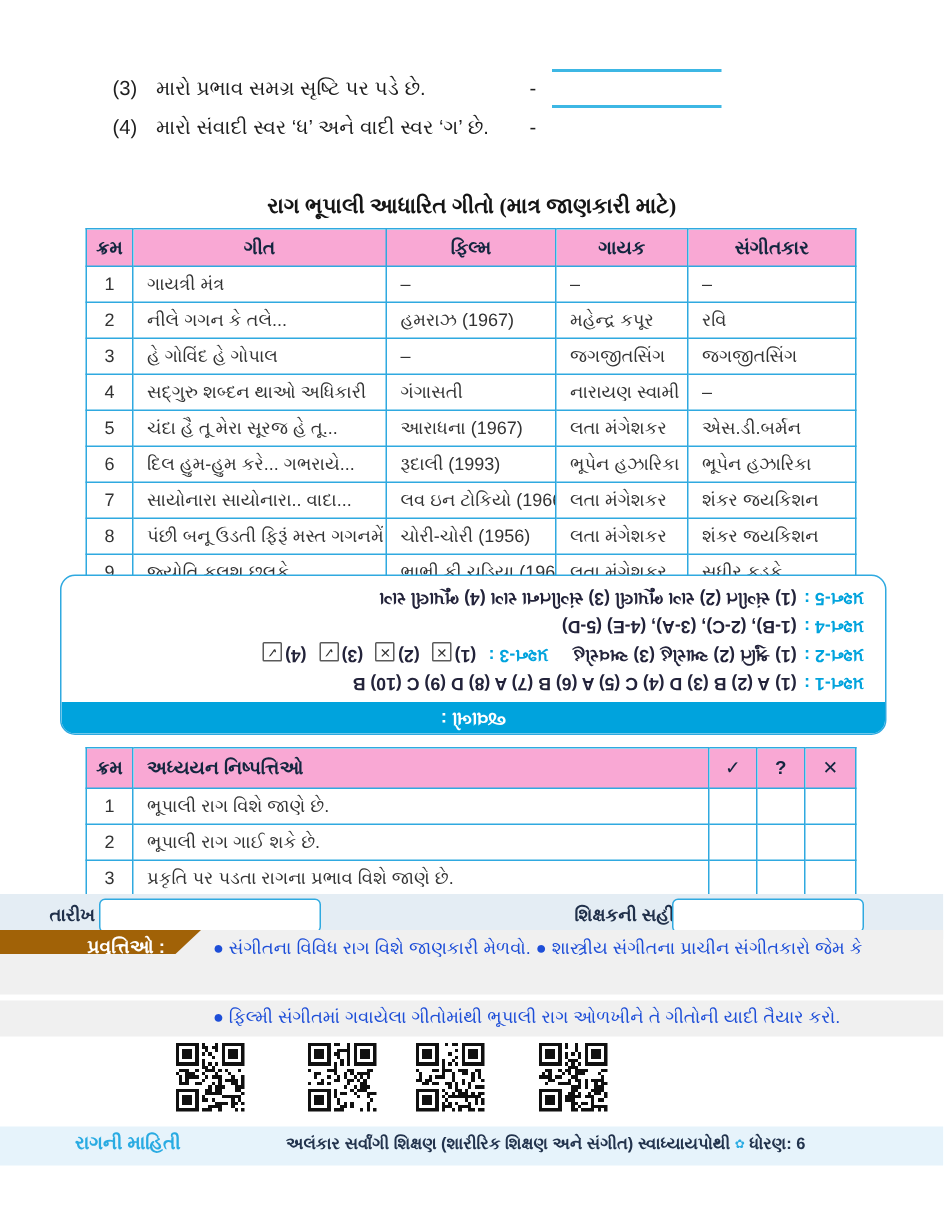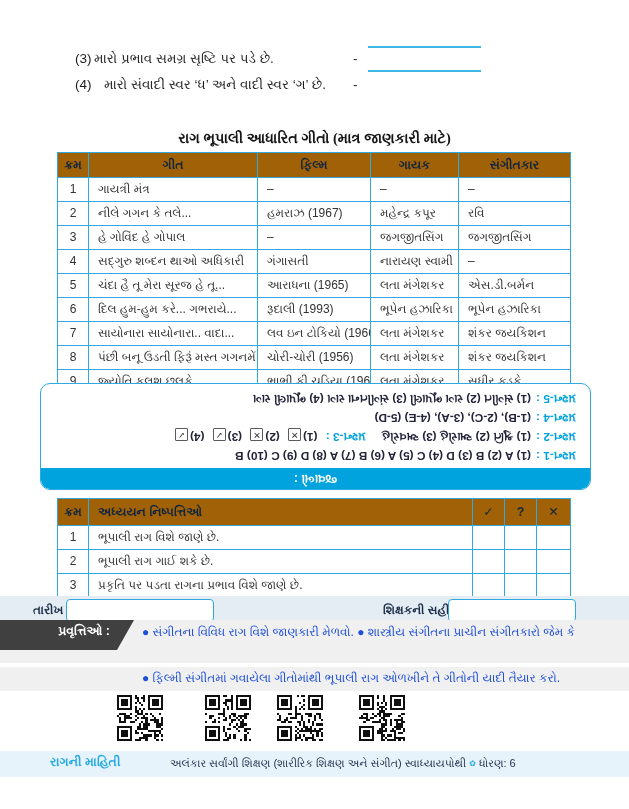--- a/index.html
+++ b/index.html
@@ -8,21 +8,21 @@
   .abs{position:absolute;}
 
   
   .stmt{font-size:13.5px;font-weight:500;color:#1e1e1e;white-space:nowrap;}
   .ans-line-blank{position:absolute;height:0;border-bottom:2px solid #3db7e4;}
 
   
   .tbl{position:absolute;border-collapse:collapse;table-layout:fixed;background:#fff;}
   .tbl th,.tbl td{border:1.4px solid #2fa9e0;font-size:12px;line-height:1.15;
                   white-space:nowrap;overflow:hidden;}
-  .tbl th{background:#a16207;color:#13263f;font-weight:700;font-size:12.5px;height:22px;padding:1px 2px;}
+  .tbl th{background:#f9a8d4;color:#13263f;font-weight:700;font-size:12.5px;height:22px;padding:1px 2px;}
   .tbl td{height:21px;padding:1px 2px;color:#333;}
   .tc{text-align:center;}
   .tl{text-align:left;padding-left:9px !important;}
   .title{font-size:14.5px;font-weight:700;color:#151515;text-align:center;width:100%;}
 
   
   .answers-box{position:absolute;left:40px;top:383px;width:549px;height:105px;
                border:1.6px solid #2fa9e0;border-radius:10px;overflow:hidden;background:#fff;}
   .answers-inner{width:100%;height:100%;transform:rotate(180deg);}
   .ans-bar{height:21px;background:#00a3dd;color:#fff;font-weight:700;font-size:12.5px;
@@ -37,42 +37,42 @@
   
   .tick-head{font-size:14px;font-weight:700;color:#1a1a1a;}
 
   
   .band-date{position:absolute;left:0;top:596px;width:629px;height:30px;background:#e4edf4;}
   .lbl{font-size:12px;font-weight:700;color:#20304a;white-space:nowrap;}
   .fillbox{position:absolute;height:21px;background:#fff;border:1.5px solid #2fa9e0;border-radius:4px;}
 
   
   .gray-band{position:absolute;left:0;width:629px;background:#f0f0f0;}
-  .ribbon{position:absolute;left:0;top:620px;width:134px;height:30px;background:#404040;
+  .ribbon{position:absolute;left:0;top:620px;width:134px;height:16px;background:#a16207;
           clip-path:polygon(0 0,100% 0,calc(100% - 17px) 100%,0 100%);
           color:#fff;font-size:12.5px;font-weight:700;line-height:22px;text-align:right;
           padding-right:24px;box-sizing:border-box;}
   .act-line{position:absolute;font-size:12px;font-weight:500;color:#1d4ed8;white-space:nowrap;}
 
   
   .qr{position:absolute;width:46px;height:46px;}
   .band-footer{position:absolute;left:0;top:751px;width:629px;height:26px;background:#e6f3fb;}
   .footer-left{position:absolute;left:50px;top:755px;font-size:12.5px;font-weight:700;color:#29abe2;}
-  .footer-center{position:absolute;left:170px;top:757px;width:357px;
-                 font-size:11px;font-weight:400;color:#22334d;white-space:nowrap;}
+  .footer-center{position:absolute;left:180px;top:757px;width:357px;text-align:right;
+                 font-size:11px;font-weight:700;color:#22334d;white-space:nowrap;}
   .footer-sep{color:#29abe2;font-size:8px;vertical-align:1px;padding:0 3px;}
   .badge{position:absolute;left:542px;top:741px;width:52px;height:52px;}
 </style>
 </head>
 <body>
 
 <div class="page">
 
   <div class="abs stmt" style="left:75px;top:51px;">(3)</div>
-  <div class="abs stmt" style="left:94px;top:51px;">મારો પ્રભાવ સમગ્ર સૃષ્ટિ પર પડે છે.</div>
+  <div class="abs stmt" style="left:104px;top:51px;">મારો પ્રભાવ સમગ્ર સૃષ્ટિ પર પડે છે.</div>
   <div class="abs stmt" style="left:353px;top:51px;">-</div>
   <div class="ans-line-blank" style="left:368px;top:46px;width:113px;"></div>
 
   <div class="abs stmt" style="left:75px;top:77px;">(4)</div>
   <div class="abs stmt" style="left:104px;top:77px;">મારો સંવાદી સ્વર ‘ધ’ અને વાદી સ્વર ‘ગ’ છે.</div>
   <div class="abs stmt" style="left:353px;top:77px;">-</div>
   <div class="ans-line-blank" style="left:368px;top:70px;width:113px;"></div>
 
   <div class="abs title" style="left:0;top:130px;font-family:Liberation Serif, serif;">રાગ ભૂપાલી આધારિત ગીતો (માત્ર જાણકારી માટે)</div>
 
@@ -118,21 +118,21 @@
         <tr>
           <td class="tc">4</td>
           <td class="tl">સદ્ગુરુ શબ્દન થાઓ અધિકારી</td>
           <td class="tl">ગંગાસતી</td>
           <td class="tl">નારાયણ સ્વામી</td>
           <td class="tl">–</td>
         </tr>
         <tr>
           <td class="tc">5</td>
           <td class="tl">ચંદા હૈ તૂ મેરા સૂરજ હે તૂ...</td>
-          <td class="tl">આરાધના (1965)</td>
+          <td class="tl">આરાધના (1967)</td>
           <td class="tl">લતા મંગેશકર</td>
           <td class="tl">એસ.ડી.બર્મન</td>
         </tr>
         <tr>
           <td class="tc">6</td>
           <td class="tl">દિલ હુમ-હુમ કરે... ગભરાયે...</td>
           <td class="tl">રૂદાલી (1993)</td>
           <td class="tl">ભૂપેન હઝારિકા</td>
           <td class="tl">ભૂપેન હઝારિકા</td>
         </tr>

